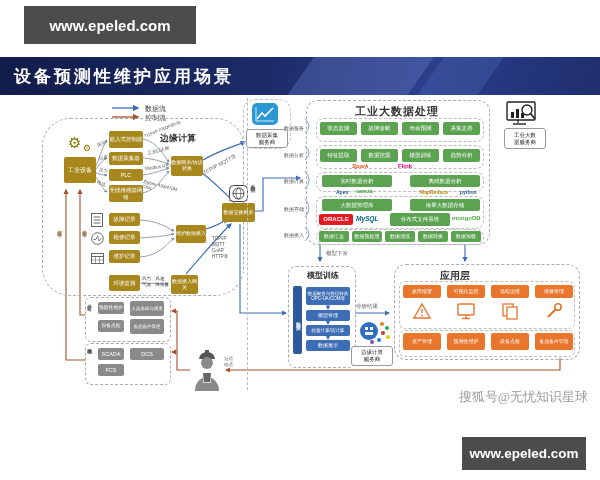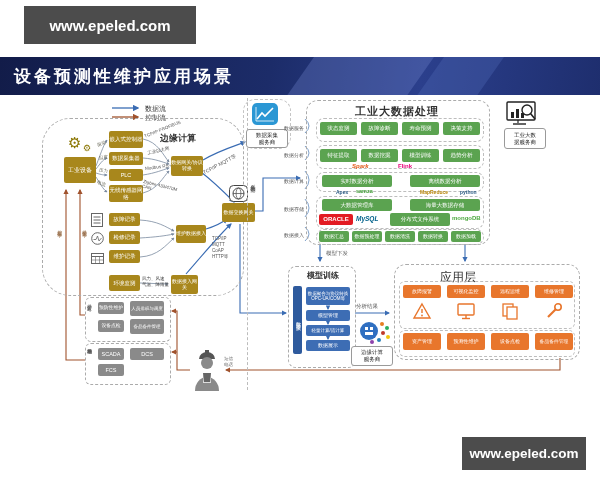--- a/index.html
+++ b/index.html
@@ -281,21 +281,21 @@
         <circle cx="30" cy="9" r="2" fill="#27ae60"></circle>
       <circle cx="26" cy="14" r="2" fill="#c0392b"></circle>
         <circle cx="31" cy="18" r="2" fill="#f1c40f"></circle>
       <circle cx="22" cy="21" r="2" fill="#2980b9"></circle>
         <circle cx="15" cy="23" r="2" fill="#8e44ad"></circle>
       </svg></span>
   <div class="callout" style="left:351px;top:346px;width:40px;height:18px;font-size:5.5px;">边缘计算
 服务商</div>
 
   <div class="dashed" style="left:394px;top:264px;width:184px;height:94px;border-radius:12px;"></div>
-  <div class="lbl" style="left:440px;top:269px;width:90px;font-size:12px;font-weight:normal;">应用层</div>
+  <div class="lbl" style="left:440px;top:269px;width:90px;font-size:10px;font-weight:bold;">应用层</div>
   <div class="dashed" style="left:399px;top:281px;width:174px;height:46px;border-radius:6px;border-color:#bdbdbd;"></div>
   <div class="box orangeb" style="left:403px;top:285px;width:38px;height:13px;font-size:5px;">故障报警</div>
   <div class="box orangeb" style="left:447px;top:285px;width:38px;height:13px;font-size:5px;">可视化监控</div>
   <div class="box orangeb" style="left:491px;top:285px;width:38px;height:13px;font-size:5px;">远程运维</div>
   <div class="box orangeb" style="left:535px;top:285px;width:38px;height:13px;font-size:5px;">维修管理</div>
 
   <span class="abs" style="left:412px;top:302px;">
     <svg width="20" height="18">
         <path d="M10,2 L18,16 L2,16 Z" fill="none" stroke="#e8762c" stroke-width="1.4"></path>
       <line x1="10" y1="7" x2="10" y2="11" stroke="#e8762c" stroke-width="1.4"></line>
@@ -345,16 +345,17 @@
       <path d="M8,12 a8,7 0 0 1 16,0 z" fill="#555"></path>
       <rect x="14" y="3" width="4" height="4" fill="#555"></rect>
       <circle cx="16" cy="16" r="6" fill="#8a8a8a"></circle>
       <path d="M4,44 a12,14 0 0 1 24,0 z" fill="#8a8a8a"></path>
       <rect x="12" y="26" width="8" height="10" fill="#ddd"></rect>
       <path d="M12,26 h8 l-1,9 h-6 z" fill="#666"></path>
       </svg></span>
   <div class="lbl" style="left:224px;top:356px;font-size:4.5px;color:#666;white-space:pre-line;line-height:1.3;">短信
 电话</div>
 
+  <div class="lbl" style="left:420px;top:388px;width:168px;text-align:right;font-size:13px;color:#9b9b9b;font-family:'Liberation Serif','DejaVu Serif',serif;">搜狐号@无忧知识星球</div>
 
   <div class="wm" style="left:462px;top:437px;width:124px;height:33px;font-size:13.5px;">www.epeled.com</div>
 
 </div>
 
 </body></html>

